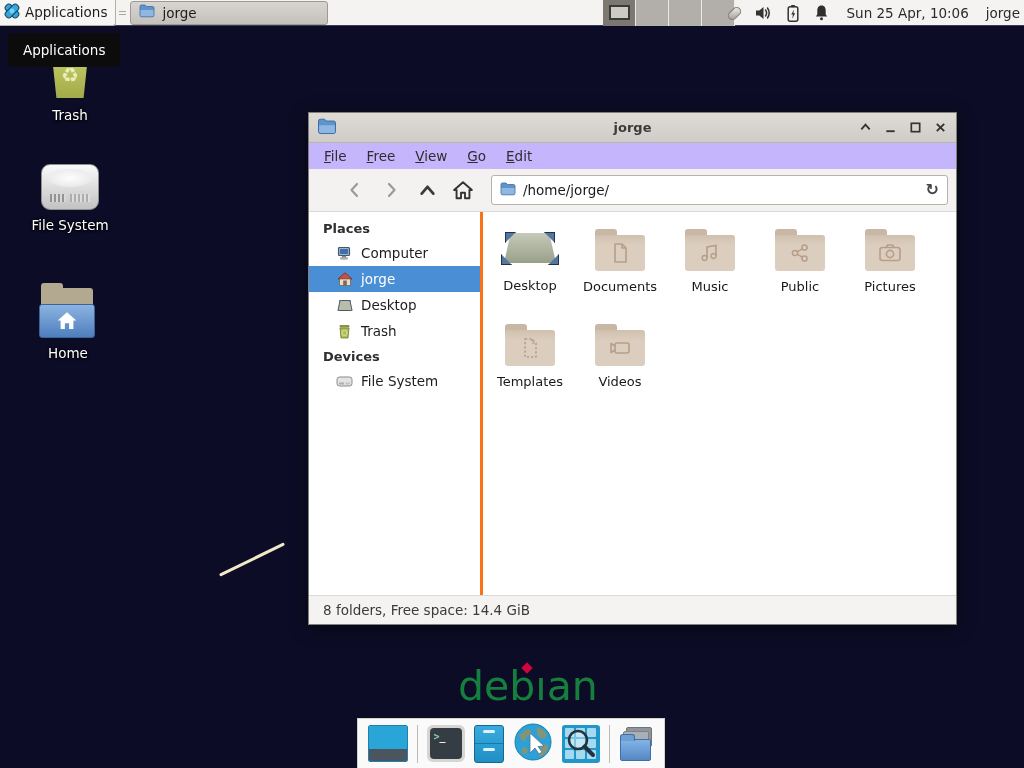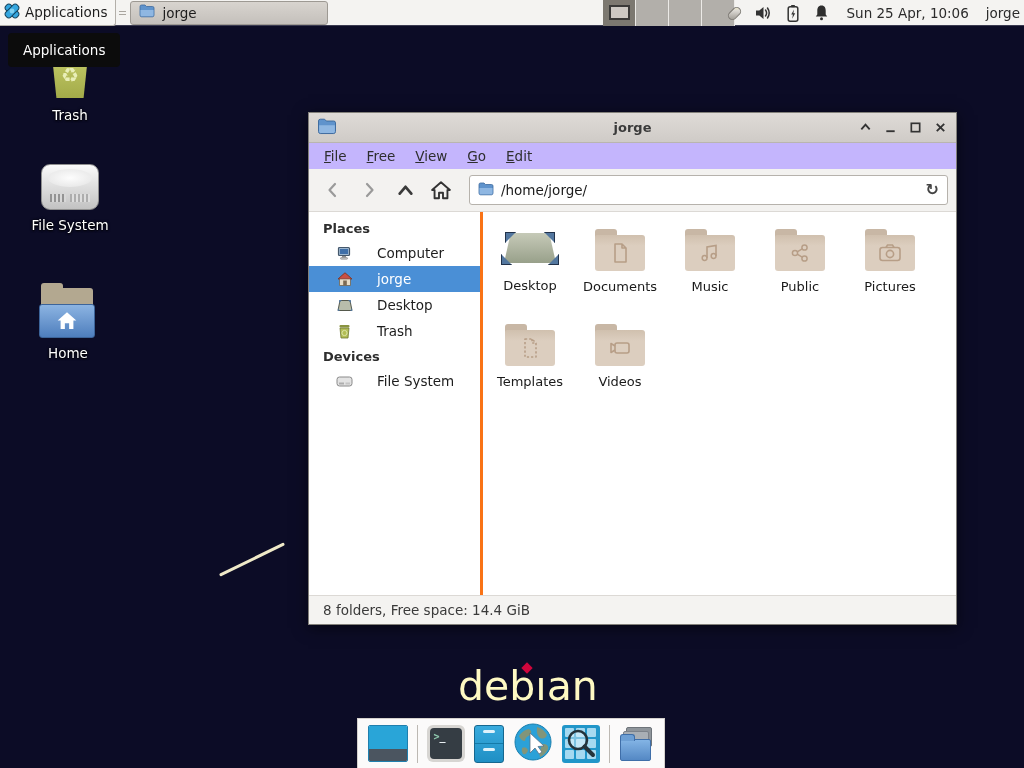--- a/index.html
+++ b/index.html
@@ -83,21 +83,21 @@
   .home-front { position:absolute; left:0; bottom:0; width:56px; height:34px;
     background:linear-gradient(#8cb4e2,#4e7ebd); border:1px solid #3c6499; border-radius:3px;
     display:flex; align-items:center; justify-content:center; }
   
   .artifact-line {
     position:absolute; left:216px; top:558px; width:72px; height:3px;
     background:#efe9c8; border-radius:2px; transform:rotate(-26deg);
   }
   
   .debian-logo {
-    position:absolute; left:458px; top:662px; color:#fef9c3;
+    position:absolute; left:458px; top:662px; color:#15803d;
     font-size:41px; font-weight:500; letter-spacing:0px; cursor:default;
   }
   .debian-logo .diamond {
     position:absolute; top:2px; left:65px; width:8px; height:8px;
     background:#d0063c; transform:rotate(45deg);
   }
   
   .window {
     position:absolute; left:308px; top:112px; width:649px; height:513px;
     background:#f3f2f0; border:1px solid #82807a;
@@ -113,33 +113,33 @@
     position:absolute; left:0; right:0; text-align:center;
     font-weight:bold; color:#3a3a3a; font-size:13px; pointer-events:none;
   }
   .win-controls { margin-left:auto; display:flex; gap:10px; z-index:2; }
   .win-btn { width:15px; height:15px; display:flex; align-items:center; justify-content:center; cursor:pointer; }
   .menubar { height:26px; background:#c4b5fd; display:flex; align-items:center; padding-left:6px; gap:2px; }
   .menu-item {
     display:inline-block; padding:3px 9px; color:#2e2e2e; font-size:13.5px; cursor:pointer; border-radius:2px;
   }
   .menu-item::first-letter { text-decoration:underline; }
-  .fm-toolbar { height:42px; display:flex; align-items:center; padding:0 8px; gap:4px; background:#f3f2f0; }
+  .fm-toolbar { height:42px; display:flex; align-items:center; padding:0 8px; gap:4px; background:#f3f2f0;margin-left:22px; }
   .nav-btn { width:32px; height:30px; display:flex; align-items:center; justify-content:center; border-radius:3px; cursor:pointer; }
   .pathbar {
     margin-left:8px; flex:1; height:30px; background:#fff;
     border:1px solid #b6b2ac; border-radius:3px;
     display:flex; align-items:center; padding:0 8px; gap:7px;
   }
   .pathbar .path-text { flex:1; color:#1a1a1a; font-size:13.5px; }
   .reload { color:#444; font-size:16px; line-height:1; cursor:pointer; font-weight:bold; }
   .fm-body { flex:1; display:flex; min-height:0; border-top:1px solid #dcd9d5; }
   .sidebar { width:174px; background:#fff; border-right:3px solid #f97316; padding-top:4px; }
   .side-header { padding:5px 14px 4px; font-weight:bold; color:#2e2e2e; font-size:13px; cursor:default; }
-  .side-item { height:26px; display:flex; align-items:center; gap:24px; padding-left:27px; color:#1d1d1d; font-size:13.5px; cursor:pointer;text-align:center; }
+  .side-item { height:26px; display:flex; align-items:center; gap:8px; padding-left:27px; color:#1d1d1d; font-size:13.5px; cursor:pointer;text-align:center; }
   .side-item.selected { background:#4a8fd6; color:#fff; }
   .side-icon { width:17px; height:17px; display:flex; align-items:center; justify-content:center; }
   .files { flex:1; background:#fff; padding:14px 0 0 2px; display:flex; flex-wrap:wrap; align-content:flex-start; }
   .file-cell { width:90px; height:95px; display:flex; flex-direction:column; align-items:center; cursor:pointer; }
   .file-cell .label { margin-top:8px; font-size:13px; color:#1a1a1a; }
   .folder-art { width:50px; height:42px; position:relative; margin-top:3px; }
   .folder-art .tab { position:absolute; left:0; top:0; width:22px; height:10px; background:#c8b7a5; border-radius:3px 3px 0 0; }
   .folder-art .body {
     position:absolute; left:0; top:6px; width:50px; height:36px;
     background:linear-gradient(#d0c0ae,#dccebf 30%); border-radius:2px 3px 3px 3px;

